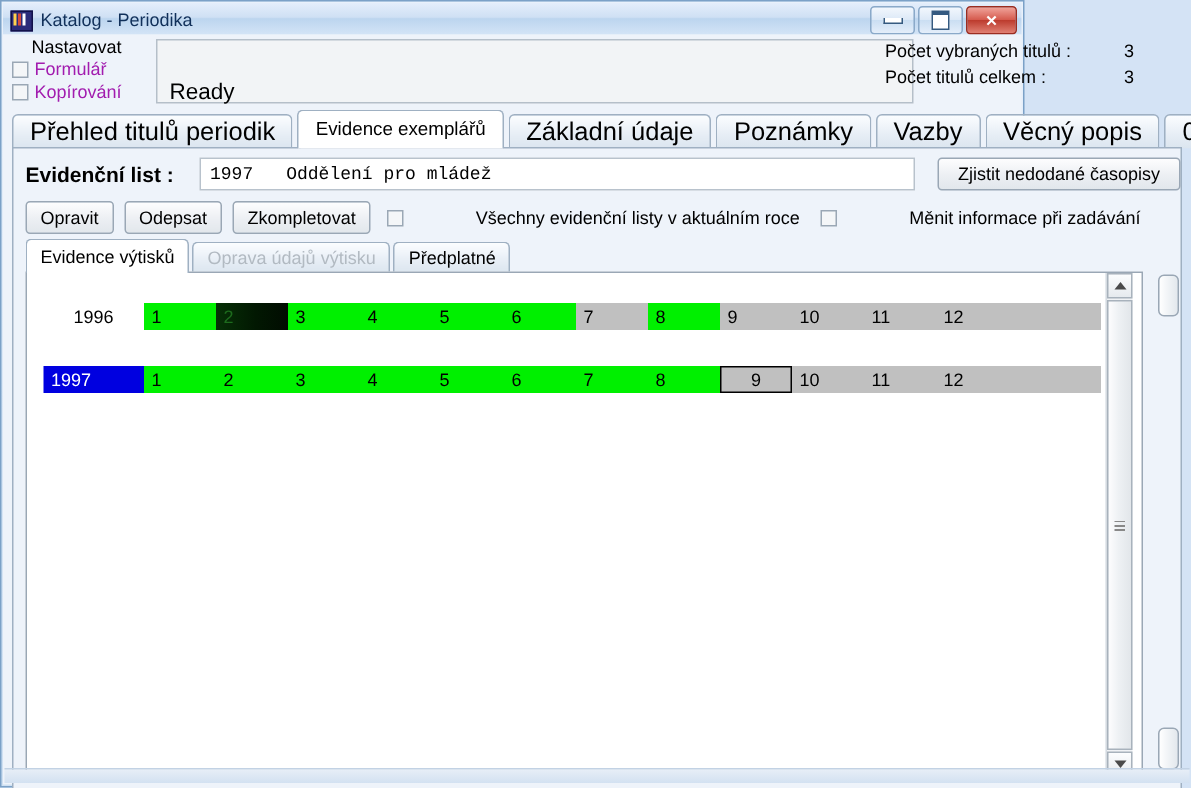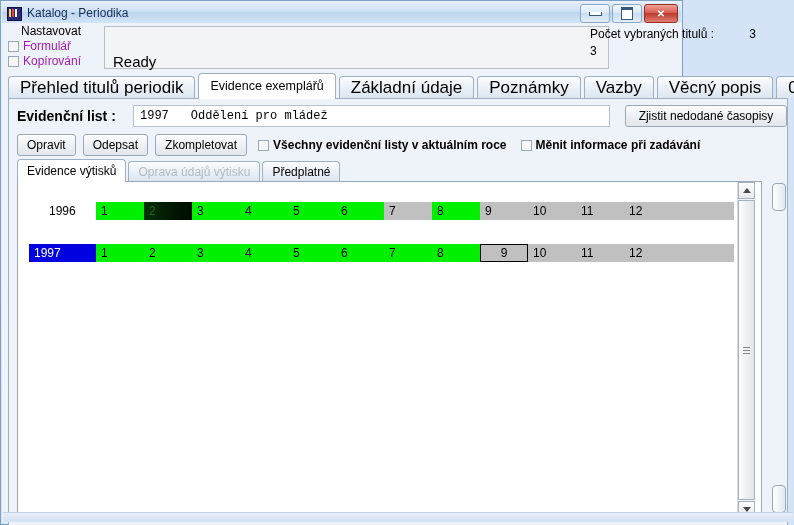--- a/index.html
+++ b/index.html
@@ -119,21 +119,21 @@
   }
 
   #actions{position:absolute;left:8px;top:34px;width:764px;height:24px;display:flex;align-items:center;}
   .abtn{
     box-sizing:border-box;height:22px;padding:0 9px;margin-right:7px;
     border:1px solid #9aa7b5;border-radius:3px;
     background:linear-gradient(to bottom,#fdfdfe,#eceff3 55%,#e2e7ec);
     font-size:12px;color:#000;display:flex;align-items:center;
   }
   .achk{display:flex;align-items:center;margin-right:14px;}
-  .achk .lbl{font-size:12px;font-weight:bold;color:#000;white-space:nowrap;}
+  .achk .lbl{font-size:12px;font-weight:normal;color:#000;white-space:nowrap;margin-left:44px;}
 
   
   #innertabs{position:absolute;left:8px;top:60px;width:764px;height:23px;display:flex;align-items:flex-end;}
   .itab{
     box-sizing:border-box;height:21px;line-height:20px;padding:0 9px;margin-right:2px;
     border:1px solid #9fb0c2;border-bottom:none;border-radius:4px 4px 0 0;
     background:linear-gradient(to bottom,#fbfdff,#e6edf5 60%,#dbe5ef);
     font-size:12px;color:#000;white-space:nowrap;
   }
   .itab.active{height:23px;line-height:22px;background:#ffffff;position:relative;z-index:3;}
@@ -245,20 +245,21 @@
       <div id="readybox">
         <div id="ready-text">Ready</div>
       </div>
 
       <div id="counts">
         <div class="countrow">
           <span>Počet vybraných titulů :</span>
           <span class="cval">3</span>
         </div>
         <div class="countrow">
+          <span>Počet titulů celkem :</span>
           <span class="cval">3</span>
         </div>
       </div>
     </div>
 
     <div id="maintabs">
       <div class="mtab">Přehled titulů periodik</div>
       <div class="mtab active">Evidence exemplářů</div>
       <div class="mtab">Základní údaje</div>
       <div class="mtab">Poznámky</div>

